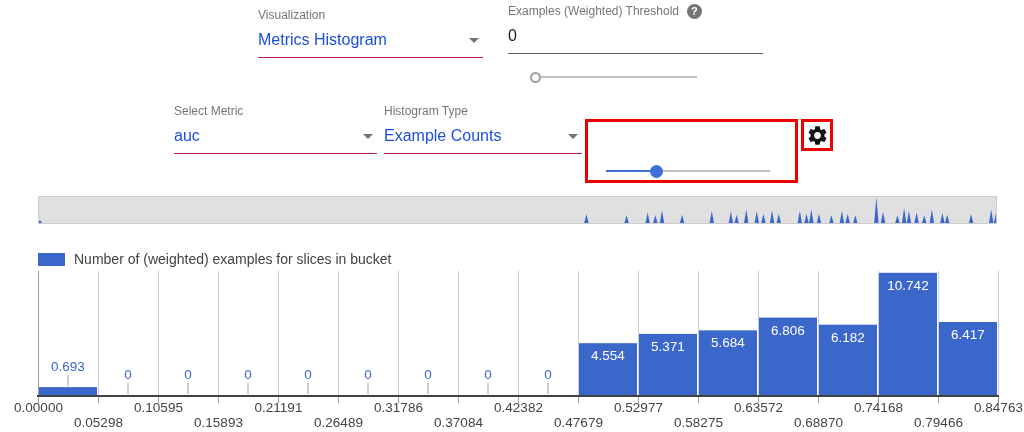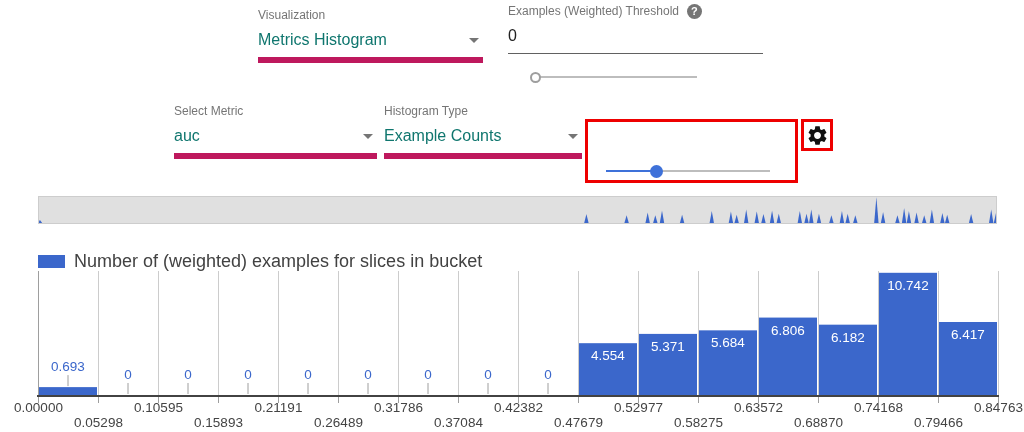--- a/index.html
+++ b/index.html
@@ -4,22 +4,22 @@
 <style>
   * { box-sizing: border-box; margin: 0; padding: 0; }
   html,body { width:1024px; height:432px; background:#fff; overflow:hidden;
     font-family:"Liberation Sans", sans-serif; }
   .stage { position:relative; width:1024px; height:432px; background:#fff; }
 
   
   .field { position:absolute; }
   .flabel { font-size:12px; color:#757575; line-height:15px; white-space:nowrap; }
   .flabel-row { display:flex; align-items:center; gap:8px; }
-  .fvalue { position:relative; margin-top:5px; font-size:16px; color:#0f766e;
-    line-height:20px; padding:2px 20px 7px 0; border-bottom:6px solid #be185d;
+  .fvalue { position:relative; margin-top:5px; font-size:16px; color:#1d4ed8;
+    line-height:20px; padding:2px 20px 7px 0; border-bottom:1px solid #be185d;
     white-space:nowrap; cursor:pointer; }
   .arrow { position:absolute; right:4px; top:10px; width:0; height:0;
     border-left:5px solid transparent; border-right:5px solid transparent;
     border-top:5px solid #757575; }
   .finput { display:block; width:100%; margin-top:5px; font-size:16px; color:#212121;
     font-family:"Liberation Sans", sans-serif; line-height:20px; padding:2px 0 7px 0;
     border:none; border-bottom:1px solid #616161; outline:none; background:transparent; }
   .help { display:inline-block; width:15px; height:15px; border-radius:50%;
     background:#757575; color:#fff; font-size:11px; font-weight:bold;
     text-align:center; line-height:15px; cursor:pointer; }
@@ -42,21 +42,21 @@
     justify-content:center; cursor:pointer; }
 
   
   .overview { position:absolute; left:38px; top:196px; width:959px; height:28px;
     background:#e0e0e0; border:1px solid #cdcdcd; }
   .overview svg { display:block; }
 
   
   .legend { position:absolute; left:38px; top:251px; display:flex; align-items:center; }
   .legend .swatch { width:27px; height:13px; background:#3b67cb; }
-  .legend .ltext { margin-left:9px; font-size:18px; color:#424242; }
+  .legend .ltext { margin-left:9px; font-size:14px; color:#424242; }
 
   
   .chart { position:absolute; left:38px; top:271px; width:960px; height:160px; }
   .chart svg { overflow:visible; display:block; }
 </style>
 </head>
 <body>
 
 <div class="stage">
 

